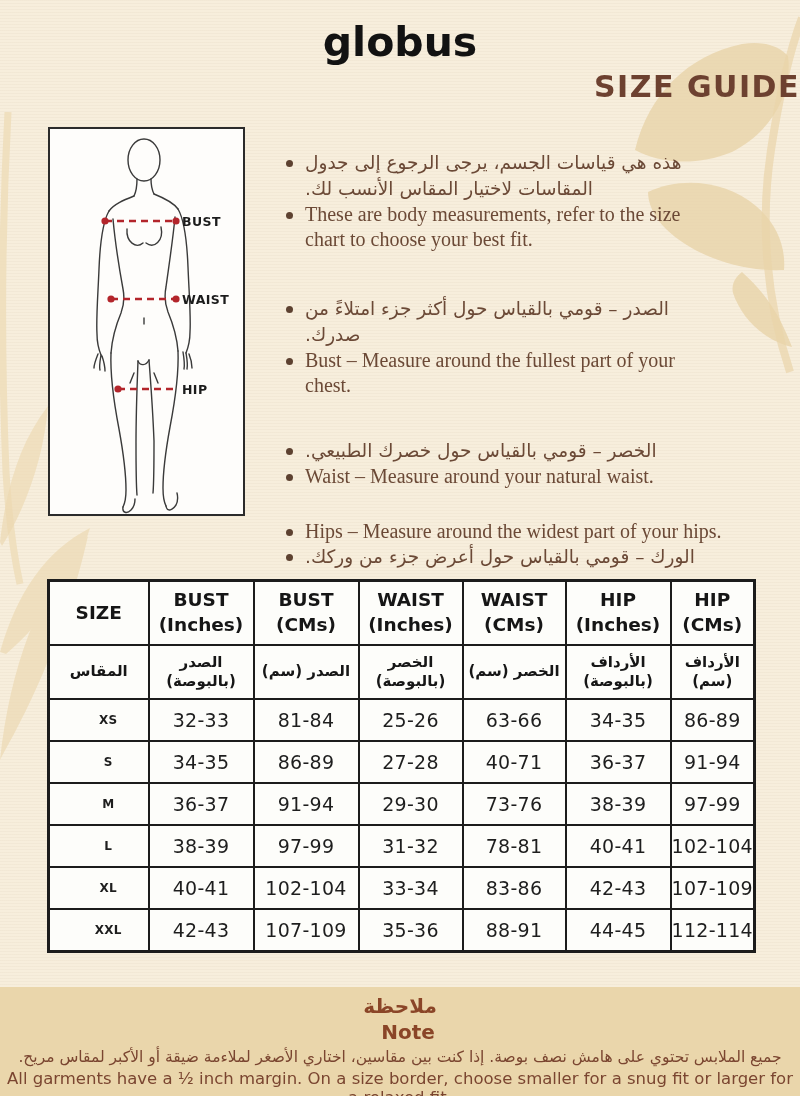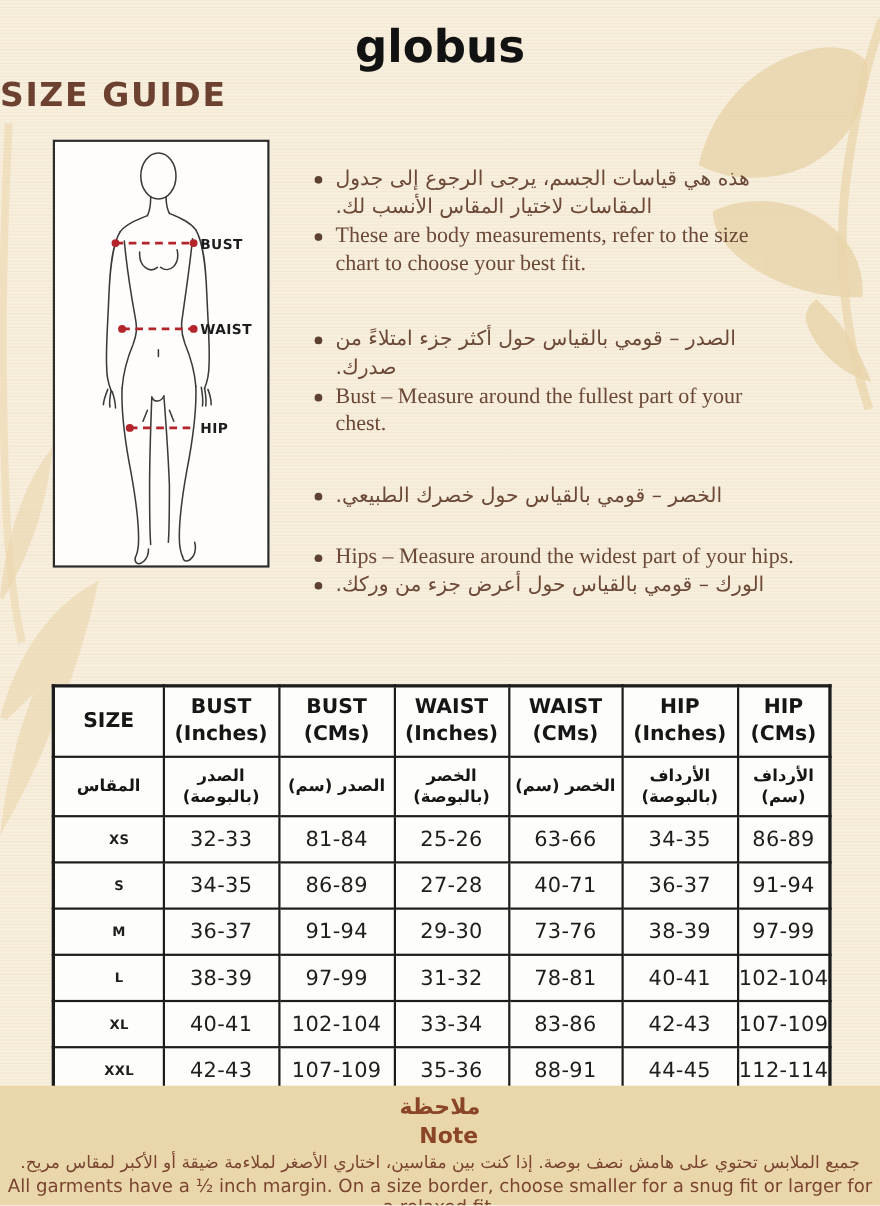--- a/index.html
+++ b/index.html
@@ -14,21 +14,21 @@
   .decor { position:absolute; z-index:0; pointer-events:none; }
   .content { position:absolute; inset:0; z-index:1; }
 
   .brand {
     position:absolute; top:22px; left:0; width:100%;
     text-align:center; font-size:41px; font-weight:600; color:#121212;
     letter-spacing:0px; line-height:1;
   }
   .title {
     position:absolute; top:72px; left:0; width:100%;
-    text-align:left; font-size:30px; font-weight:bold; color:#6d4130;
+    text-align:right; font-size:30px; font-weight:bold; color:#6d4130;
     letter-spacing:1.5px; line-height:1;
   }
 
   .figure-box {
     position:absolute; left:48px; top:127px; width:193px; height:385px;
     background:#fefdfb; border:2px solid #2b2b2b;
   }
   .figure-box svg { display:block; }
 
   .bullets { position:absolute; left:286px; top:150px; width:436px; }
@@ -55,21 +55,21 @@
   .model-ar {
     direction:rtl; text-align:left; font-family:"DejaVu Sans", sans-serif;
     font-size:18.5px; line-height:24px; color:#41352a;
   }
   .model-en {
     font-family:"Liberation Serif","DejaVu Serif", serif;
     font-size:20px; line-height:24px; color:#41352a; margin-top:2px;
   }
 
   table.size-table {
-    position:absolute; left:47px; top:622px;
+    position:absolute; left:47px; top:579px;
     border-collapse:collapse; table-layout:fixed;
     background:#fdfdfa; border:3px solid #1c1c1c;
   }
   .size-table th, .size-table td {
     border:2px solid #1c1c1c; text-align:center; vertical-align:middle;
     padding:0; overflow:hidden;
   }
   .hdr-en th { height:62px; font-size:18.5px; font-weight:bold; color:#161616; line-height:1.35; }
   .hdr-en .sub { font-size:18.5px; }
   .hdr-ar th {
@@ -180,20 +180,24 @@
         <div class="bullet">
           <span class="dot"></span>
           <div class="b-en">Bust – Measure around the fullest part of your chest.</div>
         </div>
       </div>
       <div class="group g3">
         <div class="bullet">
           <span class="dot"></span>
           <div class="b-ar">الخصر – قومي بالقياس حول خصرك الطبيعي.</div>
         </div>
+        <div class="bullet">
+          <span class="dot"></span>
+          <div class="b-en">Waist – Measure around your natural waist.</div>
+        </div>
       </div>
       <div class="group g4">
         <div class="bullet">
           <span class="dot"></span>
           <div class="b-en">Hips – Measure around the widest part of your hips.</div>
         </div>
         <div class="bullet">
           <span class="dot"></span>
           <div class="b-ar">الورك – قومي بالقياس حول أعرض جزء من وركك.</div>
         </div>

